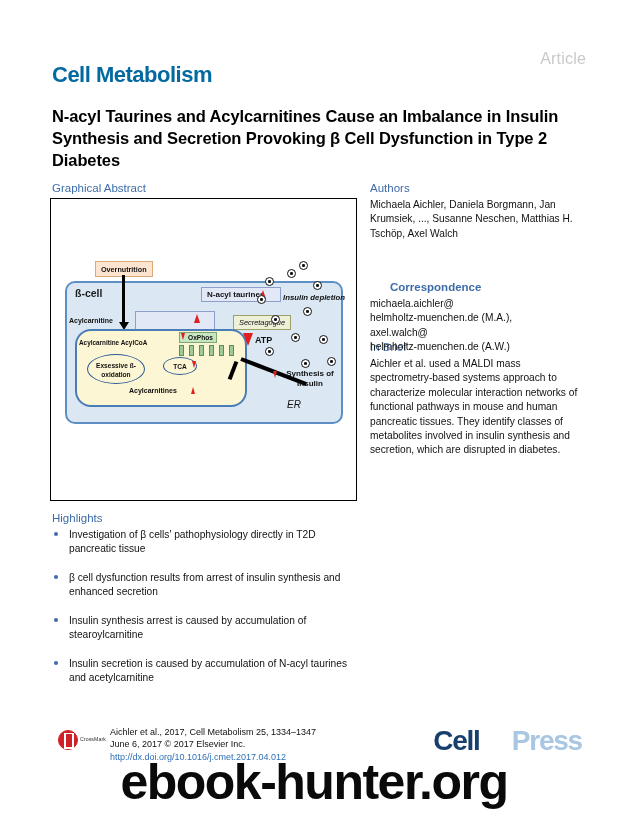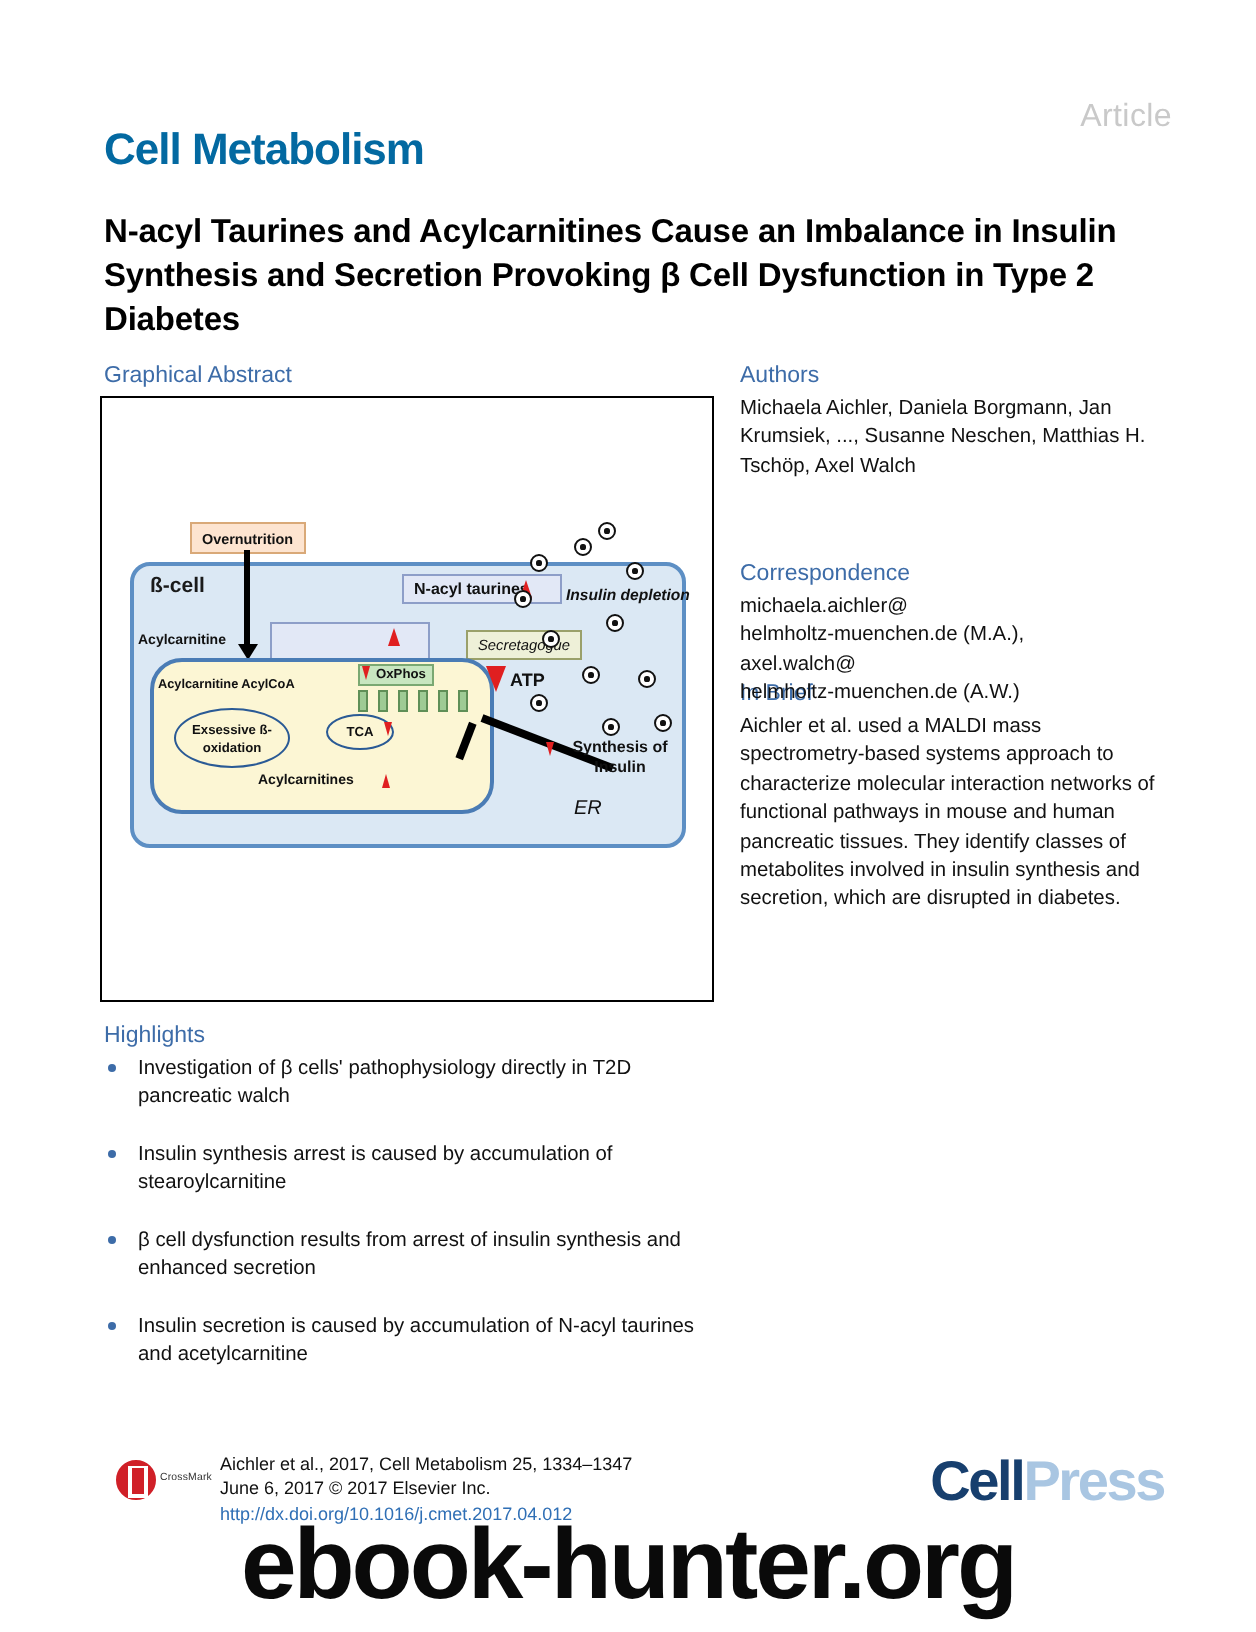--- a/index.html
+++ b/index.html
@@ -27,21 +27,21 @@
     line-height:22px; letter-spacing:-0.1px;
   }
 
   
   .sec-head {
     font-size:11.5px; color:#3d6ca8; font-weight:normal;
   }
   #ga-head { position:absolute; left:52px; top:182px; }
   #hl-head { position:absolute; left:52px; top:512px; }
   #au-head { position:absolute; left:370px; top:182px; }
-  #co-head { position:absolute; left:370px; top:281px; }
+  #co-head { position:absolute; left:390px; top:281px;font-weight:bold; }
   #ib-head { position:absolute; left:370px; top:341px; }
 
   
   .rtext {
     position:absolute; left:370px; width:215px;
     font-size:10.2px; color:#111; line-height:14.4px;
   }
   #authors-text { top:198px; }
   #corr-text { top:297px; }
   #brief-text { top:357px; }
@@ -79,21 +79,21 @@
   .cm-text {
     position:absolute; left:22px; top:6px;
     font-size:5.2px; color:#333; letter-spacing:0.1px;
   }
 
   .cellpress {
     position:absolute; right:46px; top:725px;
     font-size:28px; font-weight:bold; letter-spacing:-1.2px;
   }
   .cp-cell { color:#173f6e; }
-  .cp-press { color:#a9c6e2; }
+  .cp-press { color:#a9c6e2;padding-left:32px; }
 
   
   .watermark {
     position:absolute; left:0; top:752px; width:628px;
     text-align:center;
     font-size:50px; font-weight:bold; color:#0a0a0a;
     letter-spacing:-1.5px; line-height:60px;
   }
 
   
@@ -292,29 +292,29 @@
     <div>helmholtz-muenchen.de (M.A.),</div>
     <div>axel.walch@</div>
     <div>helmholtz-muenchen.de (A.W.)</div>
   </div>
 
   <div class="rtext" id="brief-text">Aichler et al. used a MALDI mass spectrometry-based systems approach to characterize molecular interaction networks of functional pathways in mouse and human pancreatic tissues. They identify classes of metabolites involved in insulin synthesis and secretion, which are disrupted in diabetes.</div>
 
   <div class="hl-list">
     <div class="hl-item">
       <span class="hl-bullet"></span>
-      <span>Investigation of β cells' pathophysiology directly in T2D pancreatic walch</span>
+      <span>Investigation of β cells' pathophysiology directly in T2D pancreatic tissue</span>
+    </div>
+    <div class="hl-item">
+      <span class="hl-bullet"></span>
+      <span>β cell dysfunction results from arrest of insulin synthesis and enhanced secretion</span>
     </div>
     <div class="hl-item">
       <span class="hl-bullet"></span>
       <span>Insulin synthesis arrest is caused by accumulation of stearoylcarnitine</span>
-    </div>
-    <div class="hl-item">
-      <span class="hl-bullet"></span>
-      <span>β cell dysfunction results from arrest of insulin synthesis and enhanced secretion</span>
     </div>
     <div class="hl-item">
       <span class="hl-bullet"></span>
       <span>Insulin secretion is caused by accumulation of N-acyl taurines and acetylcarnitine</span>
     </div>
   </div>
 
   <div class="ga-box">
     <div class="ga-inner">
 

